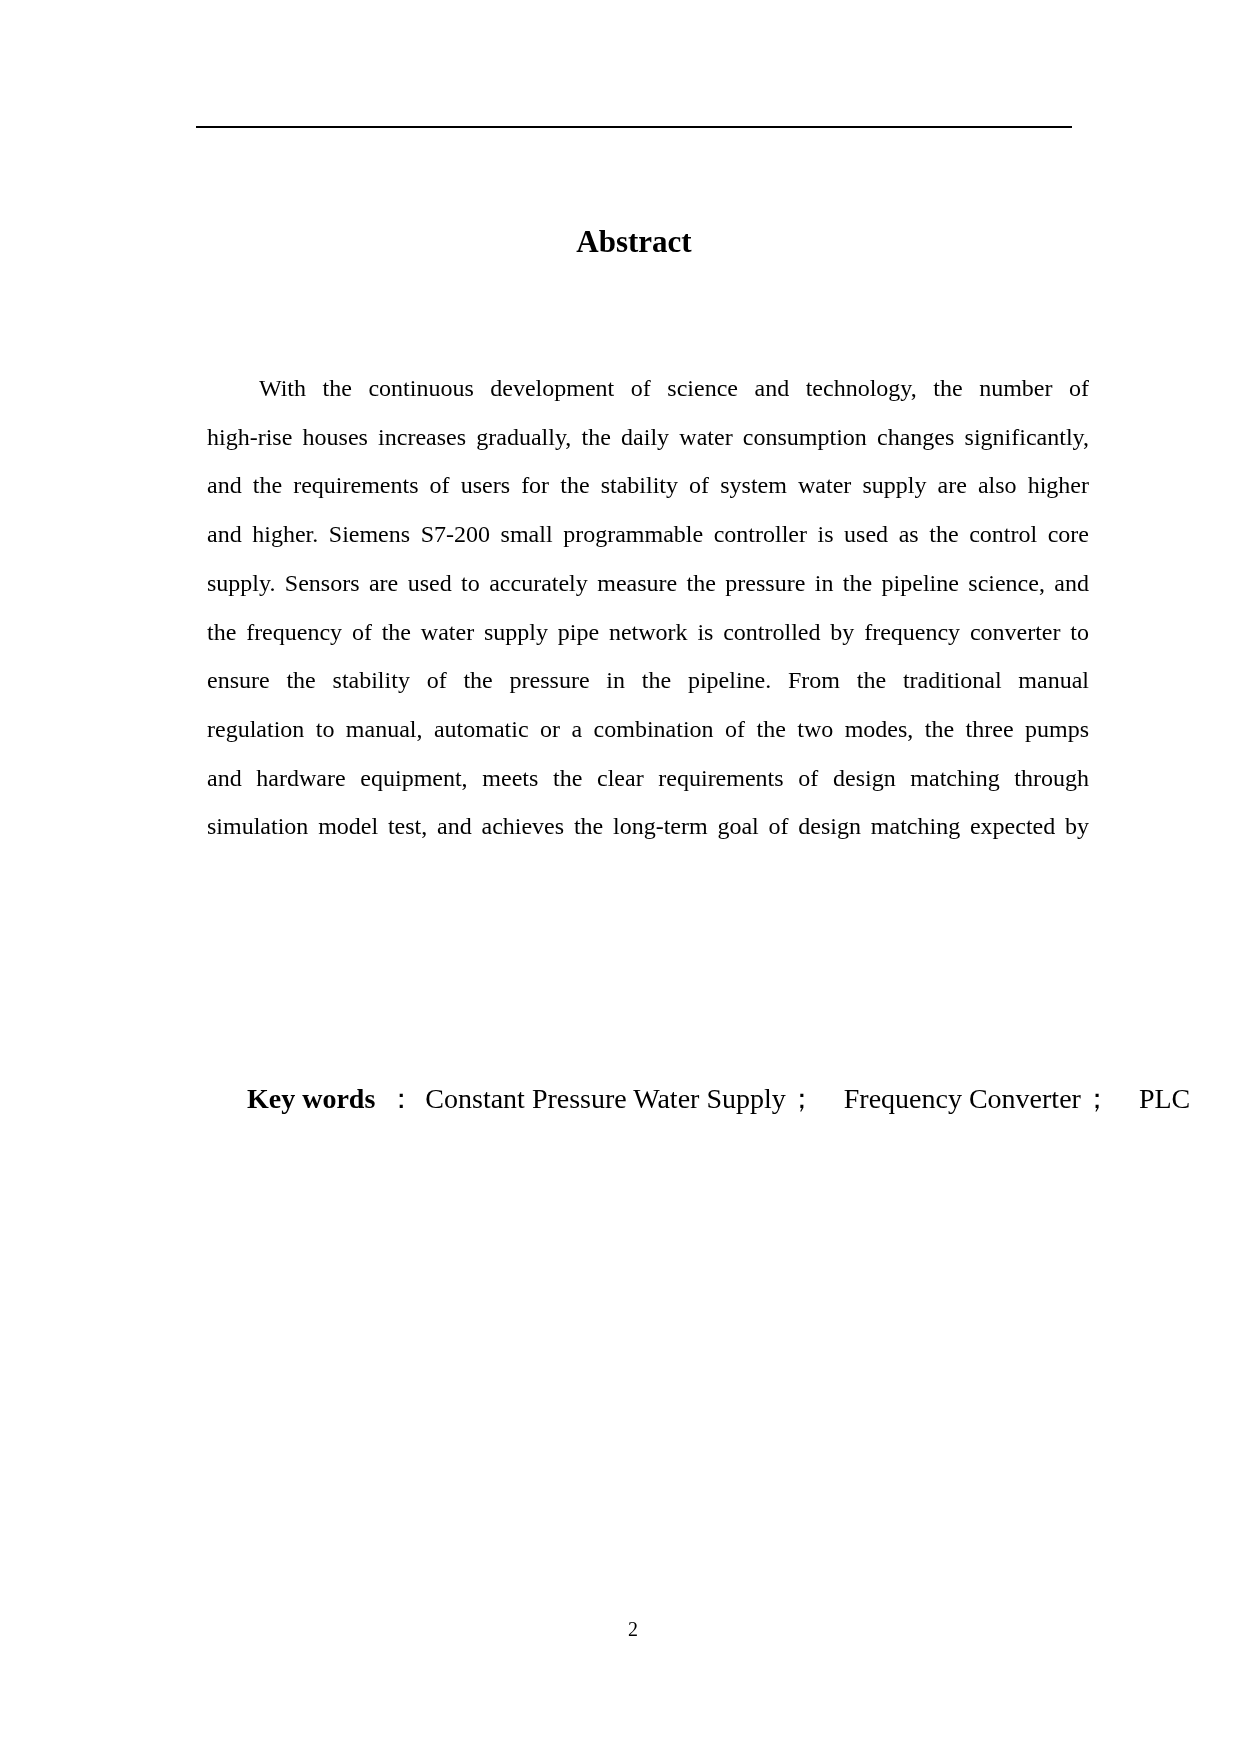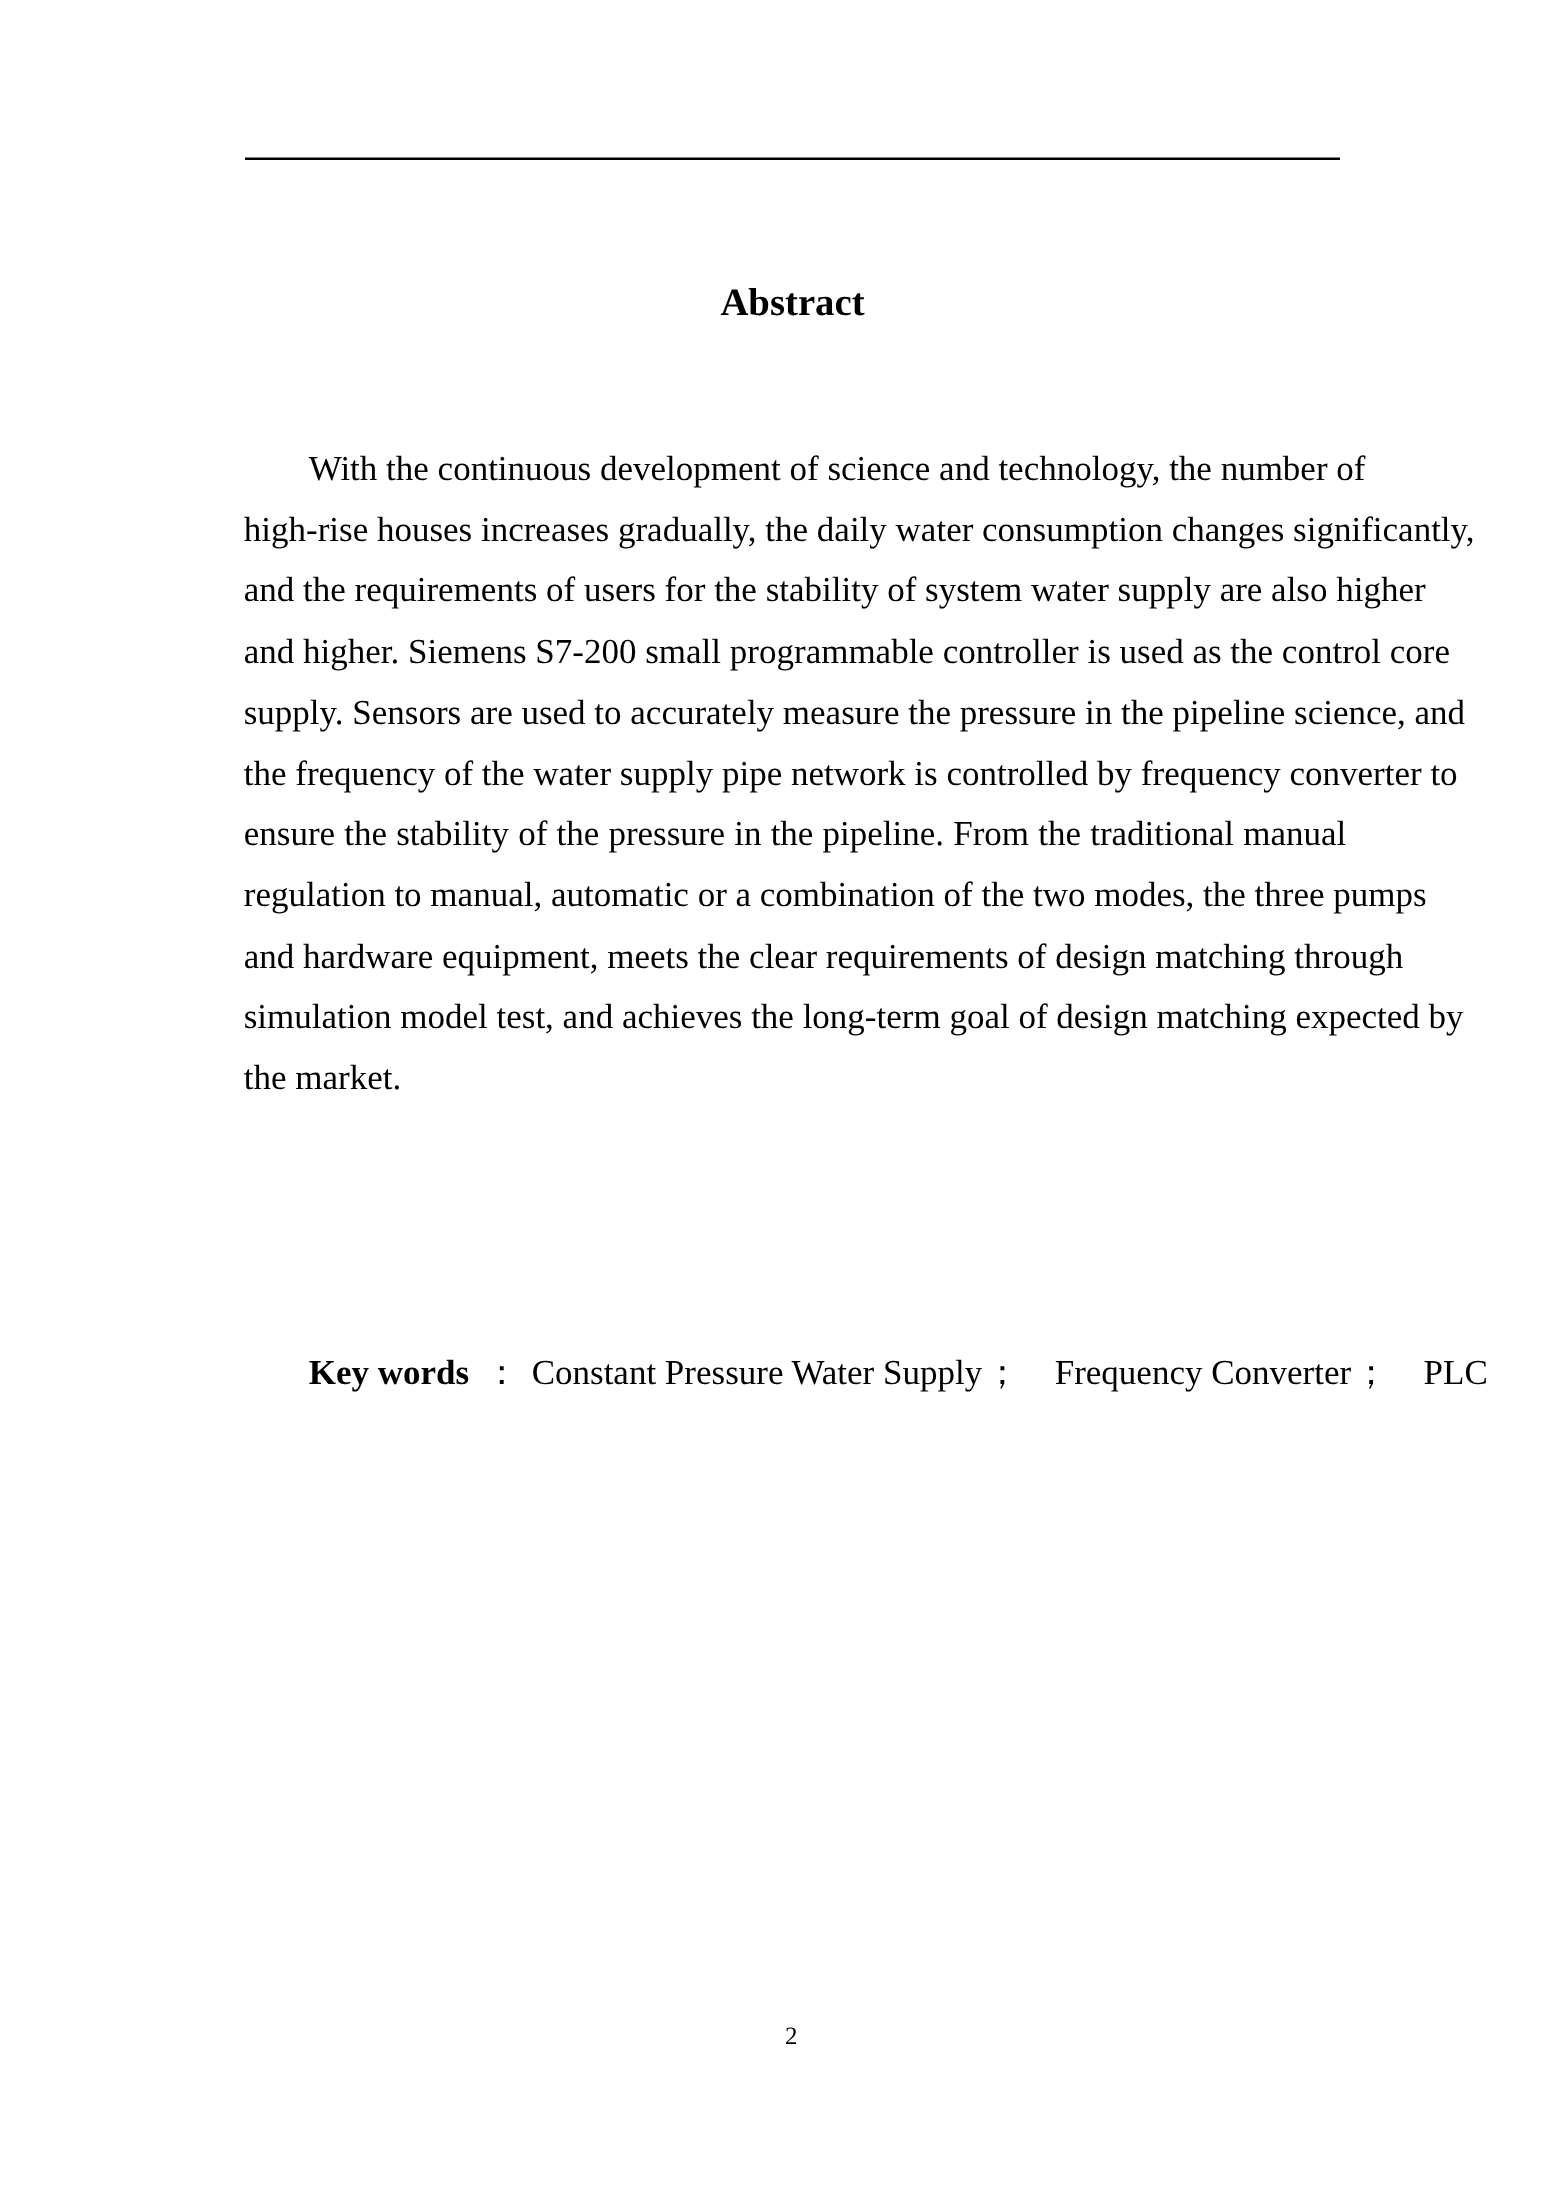--- a/index.html
+++ b/index.html
@@ -32,24 +32,24 @@
       font-size: 31px;
       font-weight: bold;
       line-height: 40px;
       margin: 0;
     }
     .body-text {
       position: absolute;
       left: 195px;
       top: 352px;
       width: 882px;
-      font-size: 28px;
+      font-size: 24px;
       line-height: 48.7px;
       text-align: justify;
-      margin: 0;
+      margin: 12px;
     }
     .body-text .line {
       display: block;
       text-align: justify;
       text-align-last: justify;
       white-space: nowrap;
       overflow: visible;
     }
     .body-text .line.first {
       padding-left: 52px;
@@ -101,20 +101,19 @@
   <span class="line first">With the continuous development of science and technology, the number of</span>
   <span class="line">high-rise houses increases gradually, the daily water consumption changes significantly,</span>
   <span class="line">and the requirements of users for the stability of system water supply are also higher</span>
   <span class="line">and higher. Siemens S7-200 small programmable controller is used as the control core</span>
   <span class="line">supply. Sensors are used to accurately measure the pressure in the pipeline science, and</span>
   <span class="line">the frequency of the water supply pipe network is controlled by frequency converter to</span>
   <span class="line">ensure the stability of the pressure in the pipeline. From the traditional manual</span>
   <span class="line">regulation to manual, automatic or a combination of the two modes, the three pumps</span>
   <span class="line">and hardware equipment, meets the clear requirements of design matching through</span>
   <span class="line">simulation model test, and achieves the long-term goal of design matching expected by</span>
-  <span class="line last">the market.</span>
 </div>
 
 <div class="keywords">
   <span class="kw-label">Key words</span><span class="kw-sep">：</span><span class="kw-item">Constant Pressure Water Supply</span><span class="kw-semi">；</span><span class="kw-item">Frequency Converter</span><span class="kw-semi">；</span><span class="kw-item">PLC</span>
 </div>
 
 <div class="page-number">2</div>
 
 </body></html>

